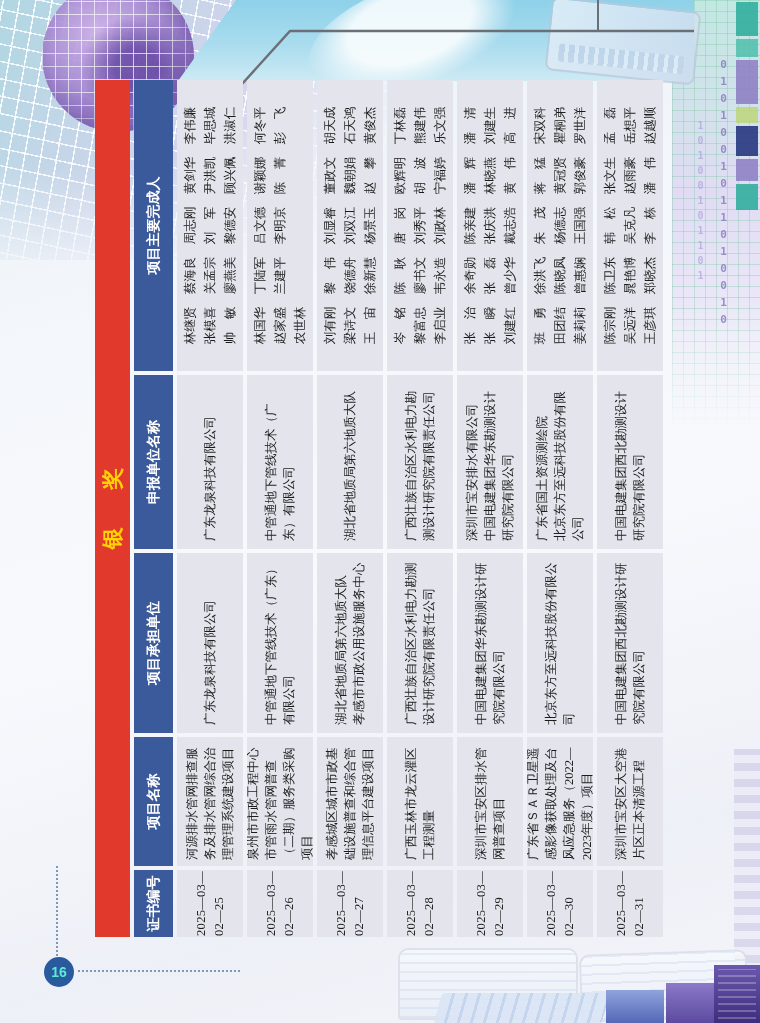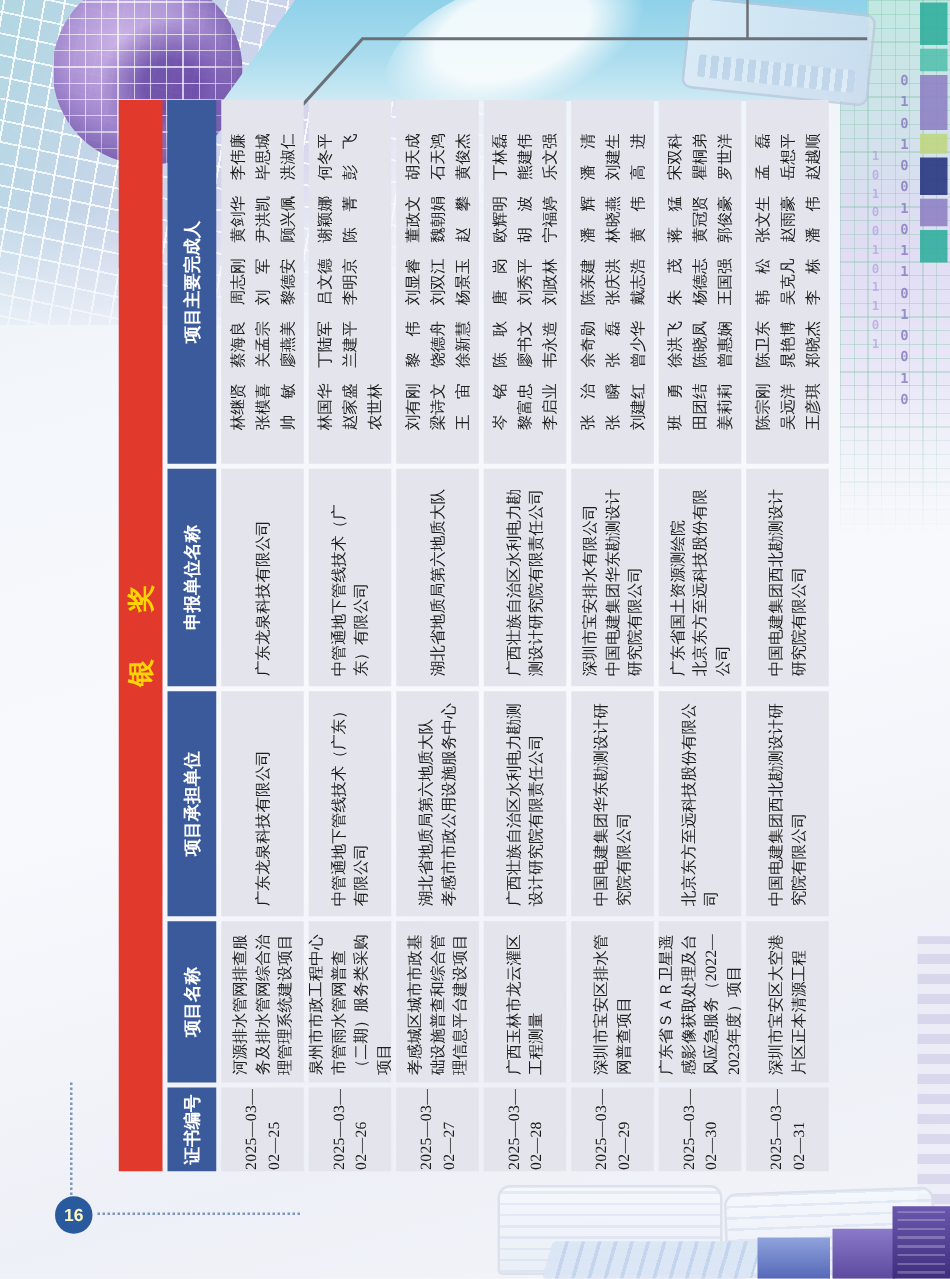--- a/index.html
+++ b/index.html
@@ -89,21 +89,21 @@
   .bb-b1{left:606px;bottom:0;width:58px;height:33px;z-index:2;background:linear-gradient(180deg,#8fa3dc,#5568b8);}
   .bb-b2{left:666px;bottom:0;width:50px;height:40px;z-index:2;background:linear-gradient(180deg,#8a7ac8,#5d4aa0);}
   .bb-b3{right:0;bottom:0;width:46px;height:58px;z-index:2;background:linear-gradient(180deg,#6a58ae,#3e2e7d);}
   .bb-b3::before{
     content:"";position:absolute;inset:4px;
     background:repeating-linear-gradient(0deg, rgba(255,255,255,.25) 0 2px, transparent 2px 7px);
   }
   
   .badge{
     left:44px;top:957px;width:30px;height:30px;border-radius:50%;z-index:5;
-    background:#2a5a9e;color:#fef9c3;font-size:14px;font-weight:bold;
+    background:#2a5a9e;color:#5eead4;font-size:14px;font-weight:bold;
     display:flex;align-items:center;justify-content:center;
   }
   .dotv{left:56px;top:866px;height:90px;width:0;border-left:2px dotted #7d97bb;z-index:4;}
   .doth{left:78px;top:970px;width:162px;height:0;border-top:2px dotted #7d97bb;z-index:4;}
   
   .table-rotor{
     left:95px;top:80px;width:857px;height:568px;z-index:6;
     transform-origin:0 0;
     transform:translateY(857px) rotate(-90deg);
     display:grid;

